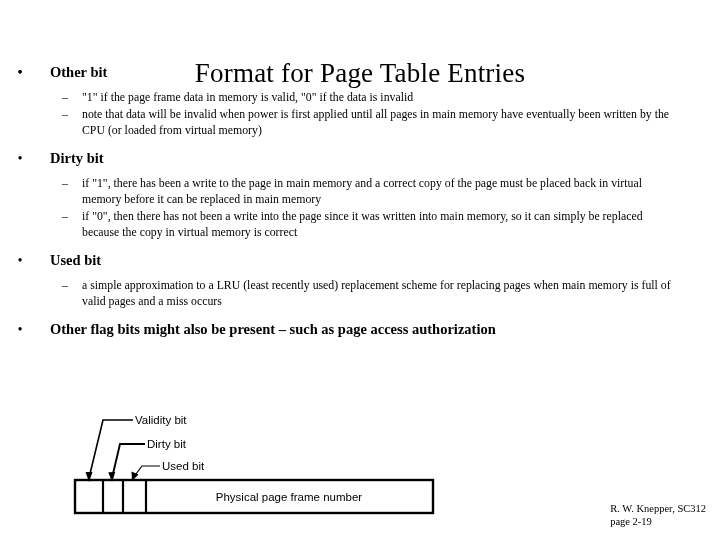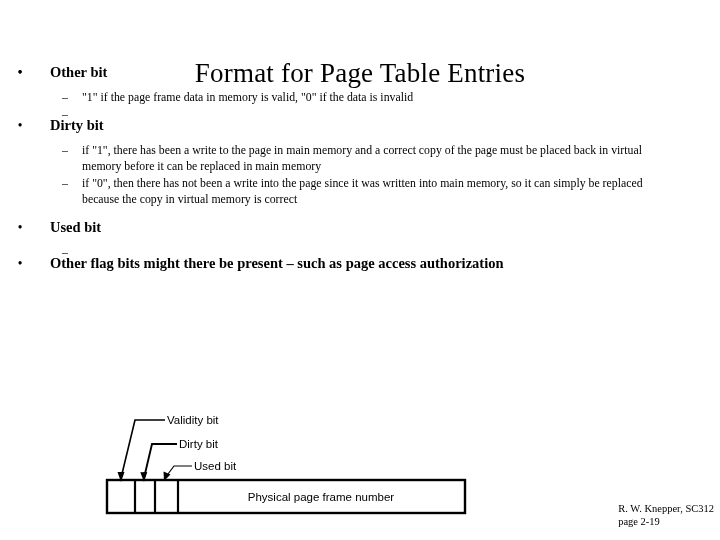--- a/index.html
+++ b/index.html
@@ -91,30 +91,29 @@
   .gap-sm { height: 6px; }
   .gap-md { height: 9px; }
 
   
   #diagram {
     position: absolute;
     left: 0;
     top: 402px;
     width: 460px;
     height: 120px;
-    padding-left: 32px;
   }
   #diagram svg {
     display: block;
   }
 
   
   #footer {
     position: absolute;
-    right: 6px;
+    right: 14px;
     bottom: 12px;
     text-align: left;
     font-family: "Liberation Serif", "DejaVu Serif", serif;
     font-size: 10.5px;
     line-height: 13px;
     color: #000000;
     white-space: nowrap;
   }
 </style>
 </head>
@@ -137,20 +136,21 @@
 
     <div class="gap-sm"></div>
 
     <div class="lvl2">
       <span class="marker">–</span>
       <span class="lvl2-text">"1" if the page frame data in memory is valid, "0" if the data is invalid</span>
     </div>
 
     <div class="lvl2">
       <span class="marker">–</span>
+      <span class="lvl2-text">note that data will be invalid when power is first applied until all pages in main memory have eventually been written by the CPU (or loaded from virtual memory)</span>
     </div>
 
     <div class="gap-md"></div>
 
     <div class="lvl1">
       <span class="marker">•</span>
       <span class="lvl1-text">Dirty bit</span>
     </div>
 
     <div class="gap-sm"></div>
@@ -169,27 +169,28 @@
 
     <div class="lvl1">
       <span class="marker">•</span>
       <span class="lvl1-text">Used bit</span>
     </div>
 
     <div class="gap-sm"></div>
 
     <div class="lvl2">
       <span class="marker">–</span>
+      <span class="lvl2-text">a simple approximation to a LRU (least recently used) replacement scheme for replacing pages when main memory is full of valid pages and a miss occurs</span>
     </div>
 
     <div class="gap-md"></div>
 
     <div class="lvl1">
       <span class="marker">•</span>
-      <span class="lvl1-text">Other flag bits might there be present – such as page access authorization</span>
+      <span class="lvl1-text">Other flag bits might also be present – such as page access authorization</span>
     </div>
 
   </div>
 
   <div id="diagram">
     <svg width="460" height="120" viewBox="0 0 460 120" xmlns="http://www.w3.org/2000/svg">
 
       <g>
         <path d="M 133 18 L 103 18 L 89 76" fill="none" stroke="#000000" stroke-width="1.6"></path>
         <path d="M 89 80 L 85.5 70 L 92.5 70 Z" fill="#000000"></path>

